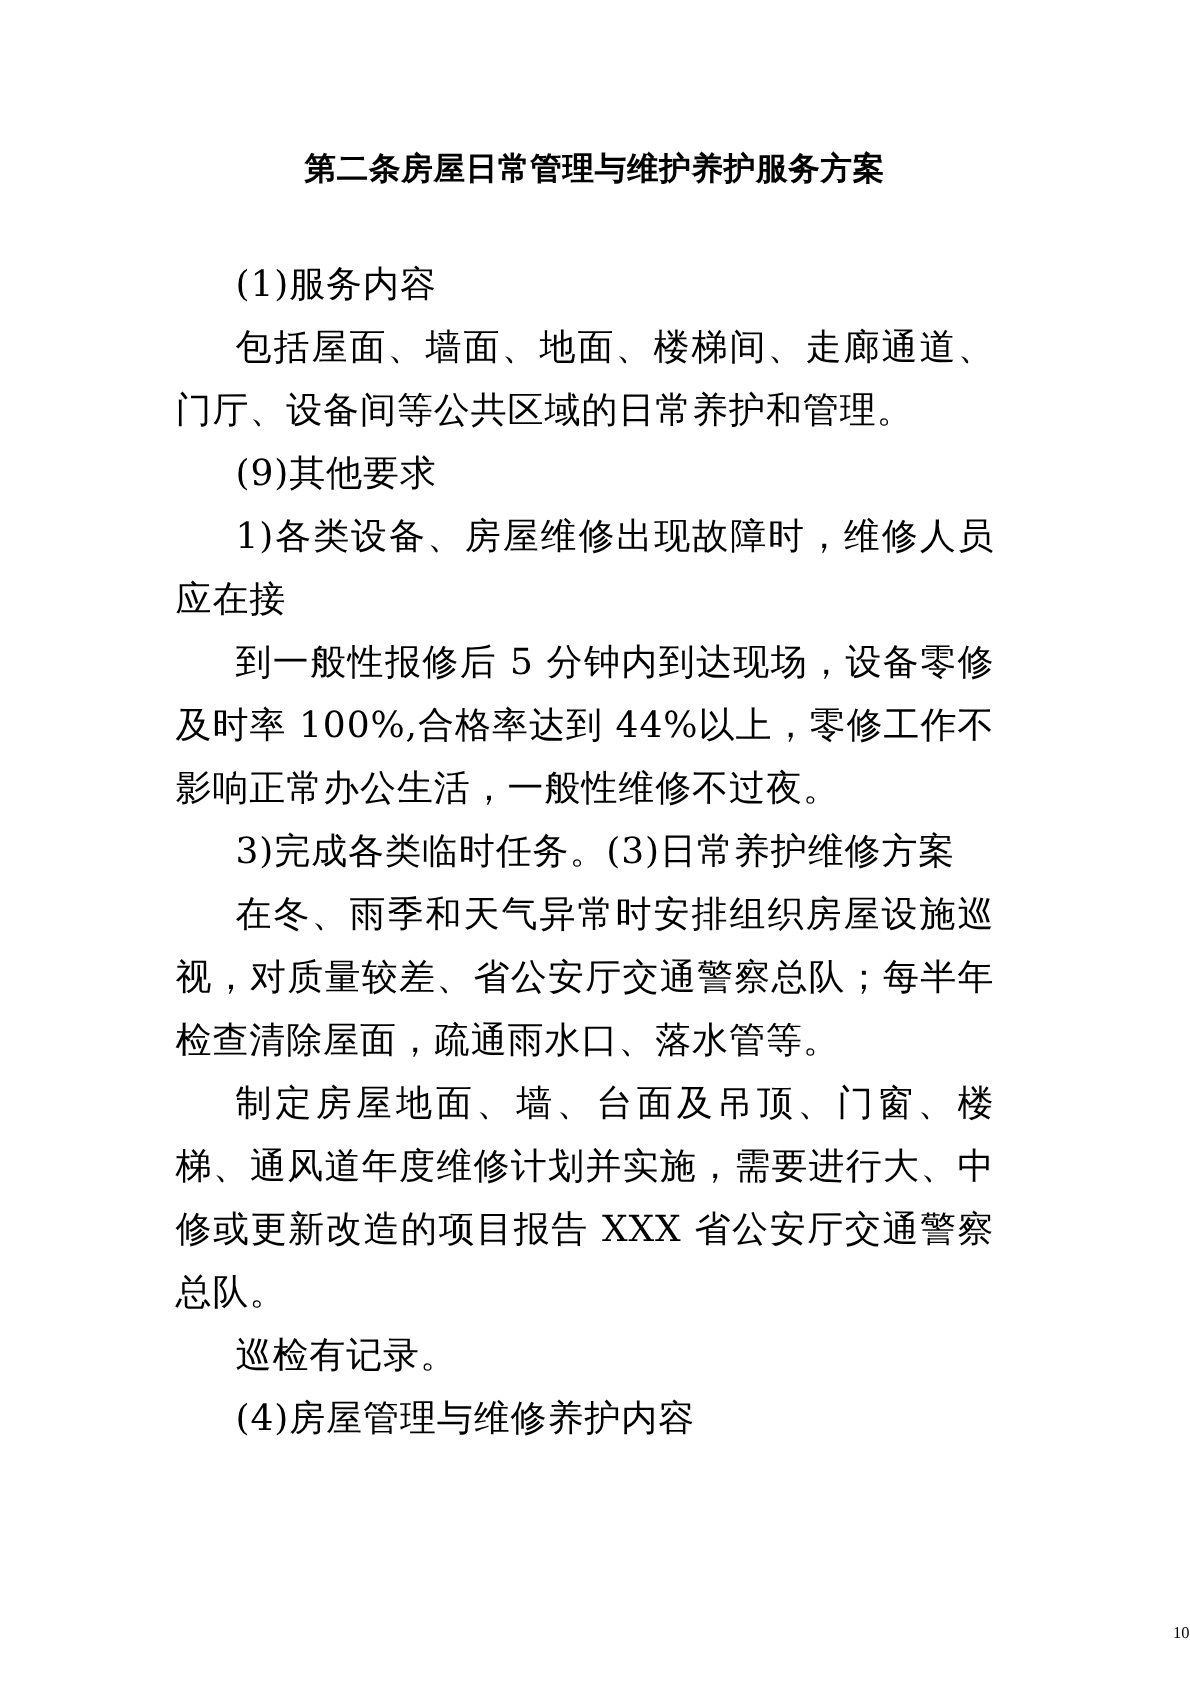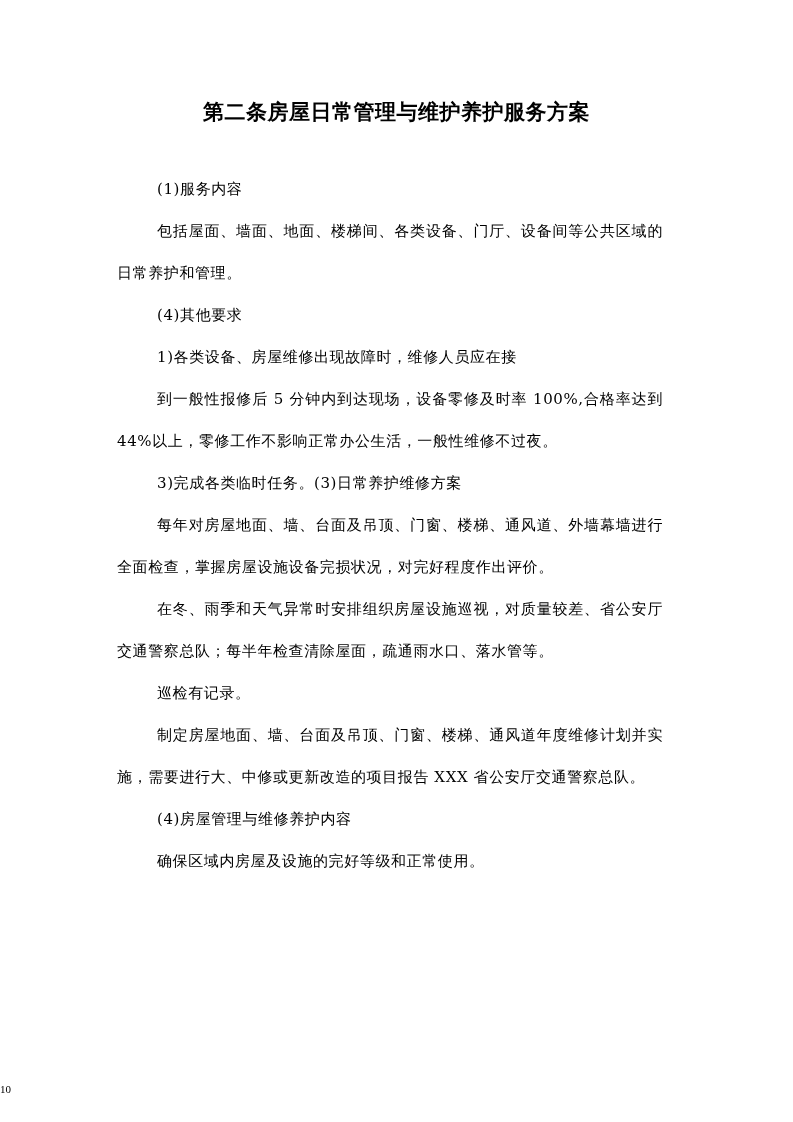--- a/index.html
+++ b/index.html
@@ -35,52 +35,50 @@
       font-family: "DejaVu Sans", "Liberation Sans", sans-serif;
     }
     .body-text {
       position: absolute;
       left: 117px;
       top: 168px;
       width: 546px;
     }
     .para {
       margin: 0;
-      font-size: 15px;
+      font-size: 24px;
       line-height: 42px;
       text-indent: 40px;
       text-align: justify;
       letter-spacing: 0.6px;
       word-break: break-all;
     }
     .page-number {
       position: absolute;
       left: 0;
       width: 793px;
       top: 1083px;
-      text-align: left;
+      text-align: right;
       font-size: 11px;
       font-family: "Liberation Serif", serif;
     }
   </style>
 </head>
 <body>
 
 <div class="page">
   <div class="title">第二条房屋日常管理与维护养护服务方案</div>
 
   <div class="body-text">
     <p class="para">(1)服务内容</p>
-    <p class="para">包括屋面、墙面、地面、楼梯间、各类设备、门厅、设备间等公共区域的日常养护和管理。</p>
-    <p class="para">(4)其他要求</p>
+    <p class="para">包括屋面、墙面、地面、楼梯间、走廊通道、门厅、设备间等公共区域的日常养护和管理。</p>
+    <p class="para">(9)其他要求</p>
     <p class="para">1)各类设备、房屋维修出现故障时，维修人员应在接</p>
     <p class="para">到一般性报修后 5 分钟内到达现场，设备零修及时率 100%,合格率达到 44%以上，零修工作不影响正常办公生活，一般性维修不过夜。</p>
     <p class="para">3)完成各类临时任务。(3)日常养护维修方案</p>
-    <p class="para">每年对房屋地面、墙、台面及吊顶、门窗、楼梯、通风道、外墙幕墙进行全面检查，掌握房屋设施设备完损状况，对完好程度作出评价。</p>
     <p class="para">在冬、雨季和天气异常时安排组织房屋设施巡视，对质量较差、省公安厅交通警察总队；每半年检查清除屋面，疏通雨水口、落水管等。</p>
+    <p class="para">制定房屋地面、墙、台面及吊顶、门窗、楼梯、通风道年度维修计划并实施，需要进行大、中修或更新改造的项目报告 XXX 省公安厅交通警察总队。</p>
     <p class="para">巡检有记录。</p>
-    <p class="para">制定房屋地面、墙、台面及吊顶、门窗、楼梯、通风道年度维修计划并实施，需要进行大、中修或更新改造的项目报告 XXX 省公安厅交通警察总队。</p>
     <p class="para">(4)房屋管理与维修养护内容</p>
-    <p class="para">确保区域内房屋及设施的完好等级和正常使用。</p>
   </div>
 
   <div class="page-number">10</div>
 </div>
 
 </body></html>

